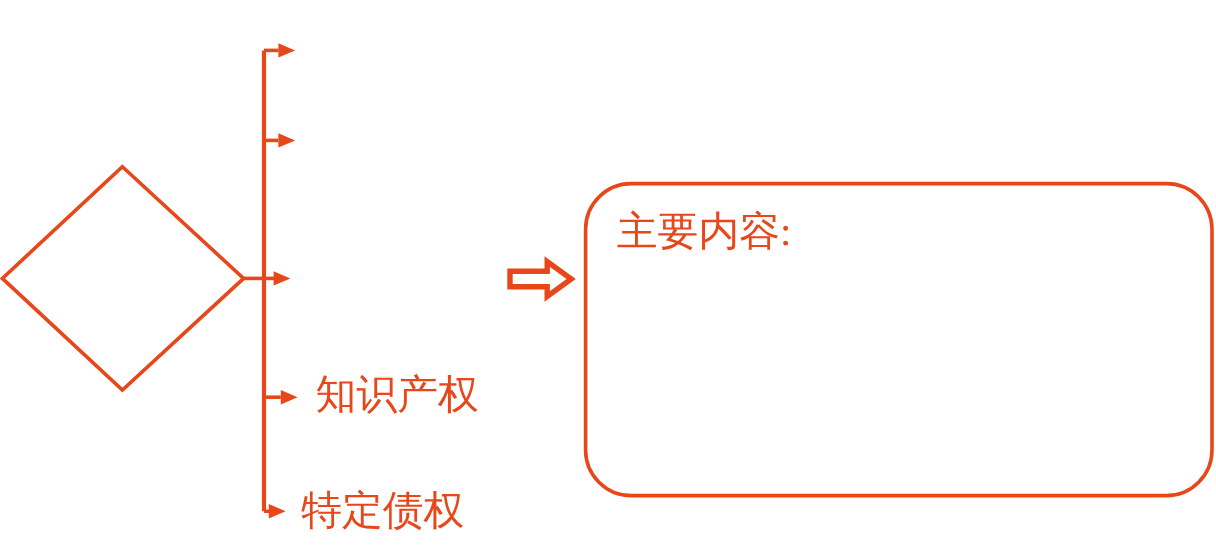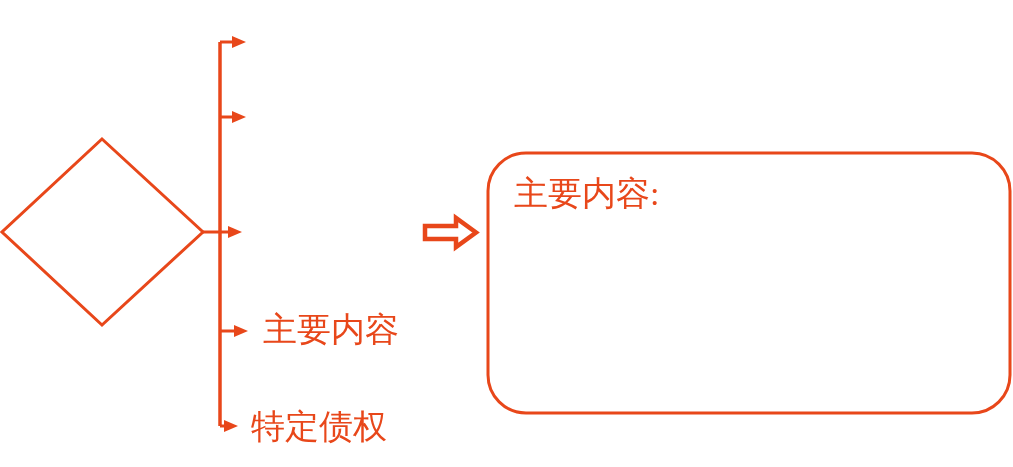--- a/index.html
+++ b/index.html
@@ -67,19 +67,19 @@
     <polygon class="head" points="234,325 248,331 234,337"></polygon>
 
     <line class="stroke" x1="220" y1="426" x2="225" y2="426"></line>
     <polygon class="head" points="224,420 238,426 224,432"></polygon>
 
     <polygon class="stroke thick" points="425,226 456,226 456,218 476,232.5 456,247 456,239 425,239"></polygon>
 
     <rect class="stroke" x="488" y="153" width="522" height="260" rx="38" ry="38"></rect>
   </svg>
 
-  <div class="label" style="left:263px; top:313px;">主要内容</div>
+  <div class="label" style="left:263px; top:313px;">知识产权</div>
 
   <div class="label box-title" style="left:514px; top:177px;">主要内容:</div>
 
   <div class="label" style="left:251px; top:410px;">特定债权</div>
 
 </div>
 
 </body></html>

